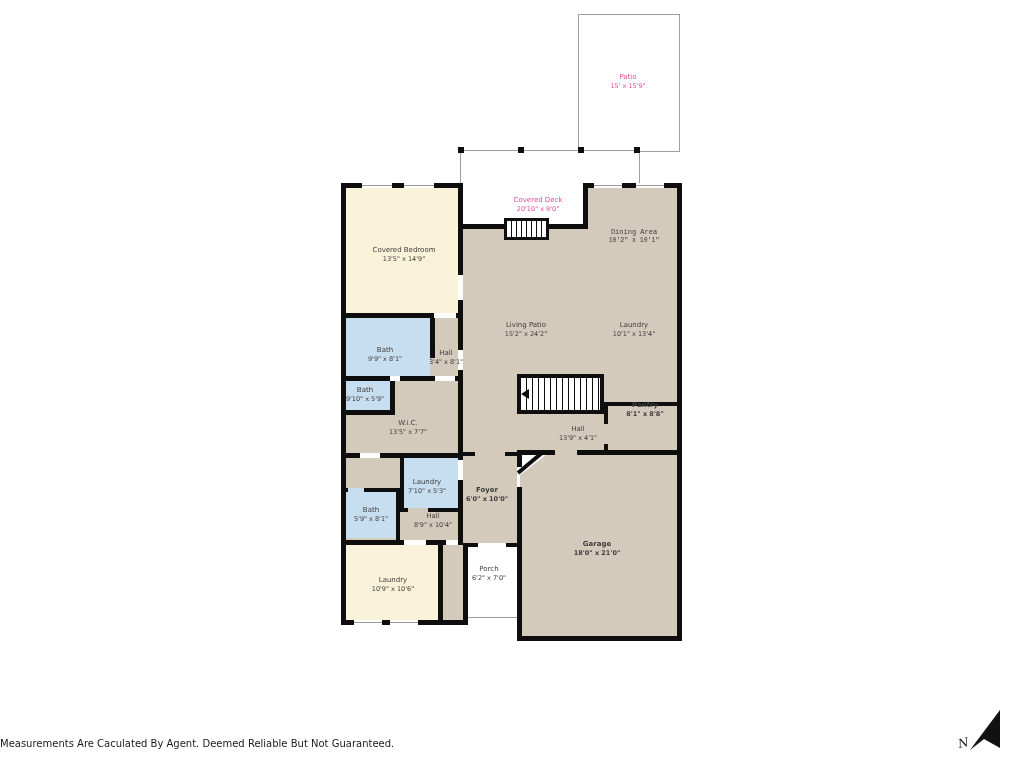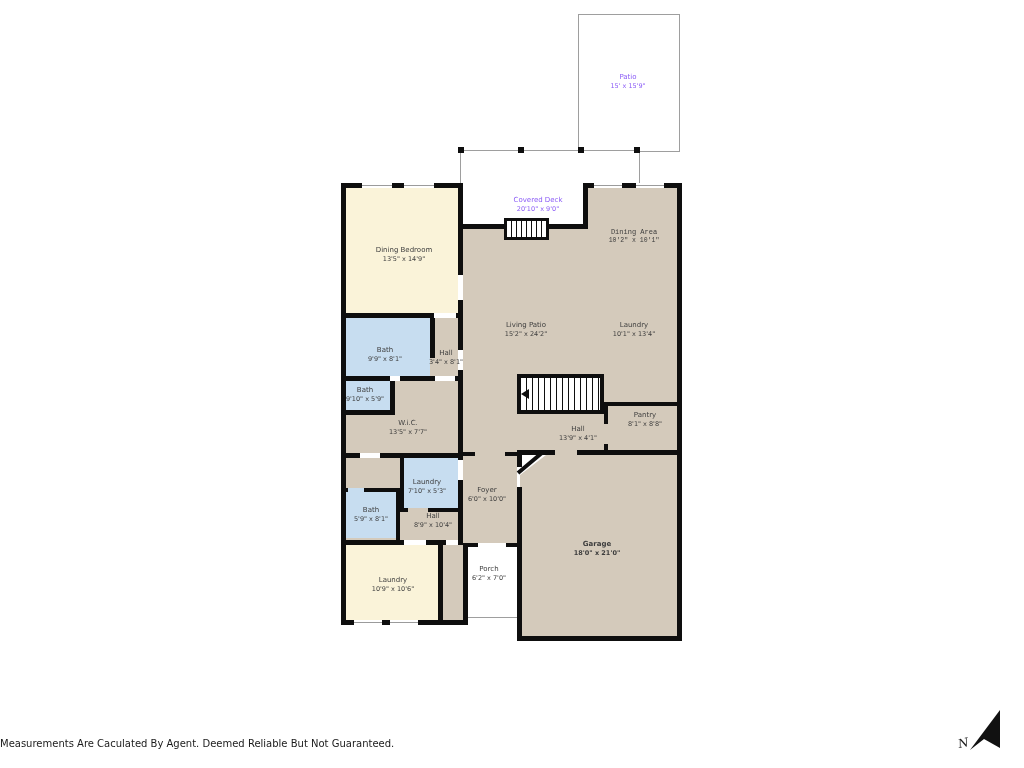--- a/index.html
+++ b/index.html
@@ -7,21 +7,21 @@
          font-family:"DejaVu Sans",sans-serif;}
   .fill{position:absolute;}
   .wall{position:absolute;background:#0e0e0e;}
   .thin{position:absolute;background:#9e9e9e;}
   .window{position:absolute;height:5px;
           background:linear-gradient(to bottom,#fff 0 2px,#9b9b9b 2px 3px,#fff 3px 5px);}
   .post{position:absolute;width:6px;height:6px;background:#0e0e0e;}
   .room-label{position:absolute;text-align:center;color:#3d3d3d;pointer-events:none;}
   .room-label .rname{font-size:7px;line-height:9px;white-space:nowrap;}
   .room-label .rdims{font-size:6.5px;line-height:8px;white-space:nowrap;}
-  .outdoor{color:#8b5cf6;}
+  .outdoor{color:#ec4899;}
   .stairs{position:absolute;left:517px;top:374px;width:87px;height:40px;box-sizing:border-box;
           border:4px solid #0e0e0e;
           background:repeating-linear-gradient(90deg,#fff 0 5px,#0e0e0e 5px 6px);}
   .deck-steps{position:absolute;left:504px;top:218px;width:45px;height:22px;box-sizing:border-box;
           border:3px solid #0e0e0e;
           background:repeating-linear-gradient(90deg,#fff 0 4px,#0e0e0e 4px 5px);}
   .stair-arrow{position:absolute;left:521px;top:389px;width:0;height:0;
           border-top:5px solid transparent;border-bottom:5px solid transparent;
           border-right:8px solid #0e0e0e;}
   .garage-diag{position:absolute;left:518px;top:471px;width:33px;height:4px;background:#0e0e0e;
@@ -146,21 +146,21 @@
 
   <div class="room-label outdoor" style="left:578px;top:73px;width:100px;">
     <div class="rname">Patio</div>
     <div class="rdims">15' x 15'9"</div>
   </div>
   <div class="room-label outdoor" style="left:478px;top:196px;width:120px;">
     <div class="rname">Covered Deck</div>
     <div class="rdims">20'10" x 9'0"</div>
   </div>
   <div class="room-label" style="left:344px;top:246px;width:120px;">
-    <div class="rname">Dining Bedroom</div>
+    <div class="rname">Covered Bedroom</div>
     <div class="rdims">13'5" x 14'9"</div>
   </div>
   <div class="room-label" style="left:584px;top:228px;width:100px;font-family:Liberation Mono, monospace;">
     <div class="rname">Dining Area</div>
     <div class="rdims">10'2" x 10'1"</div>
   </div>
   <div class="room-label" style="left:466px;top:321px;width:120px;">
     <div class="rname">Living Patio</div>
     <div class="rdims">15'2" x 24'2"</div>
   </div>
@@ -177,33 +177,33 @@
     <div class="rdims">3'4" x 8'1"</div>
   </div>
   <div class="room-label" style="left:334px;top:386px;width:62px;">
     <div class="rname">Bath</div>
     <div class="rdims">9'10" x 5'9"</div>
   </div>
   <div class="room-label" style="left:358px;top:419px;width:100px;">
     <div class="rname">W.i.C.</div>
     <div class="rdims">13'5" x 7'7"</div>
   </div>
-  <div class="room-label" style="left:605px;top:411px;width:80px;">
+  <div class="room-label" style="left:605px;top:401px;width:80px;font-weight:bold;">
     <div class="rname">Pantry</div>
     <div class="rdims">8'1" x 8'8"</div>
   </div>
   <div class="room-label" style="left:538px;top:425px;width:80px;">
     <div class="rname">Hall</div>
     <div class="rdims">13'9" x 4'1"</div>
   </div>
   <div class="room-label" style="left:387px;top:478px;width:80px;">
     <div class="rname">Laundry</div>
     <div class="rdims">7'10" x 5'3"</div>
   </div>
-  <div class="room-label" style="left:447px;top:486px;width:80px;">
+  <div class="room-label" style="left:447px;top:486px;width:80px;font-weight:bold;">
     <div class="rname">Foyer</div>
     <div class="rdims">6'0" x 10'0"</div>
   </div>
   <div class="room-label" style="left:331px;top:506px;width:80px;">
     <div class="rname">Bath</div>
     <div class="rdims">5'9" x 8'1"</div>
   </div>
   <div class="room-label" style="left:393px;top:512px;width:80px;">
     <div class="rname">Hall</div>
     <div class="rdims">8'9" x 10'4"</div>

